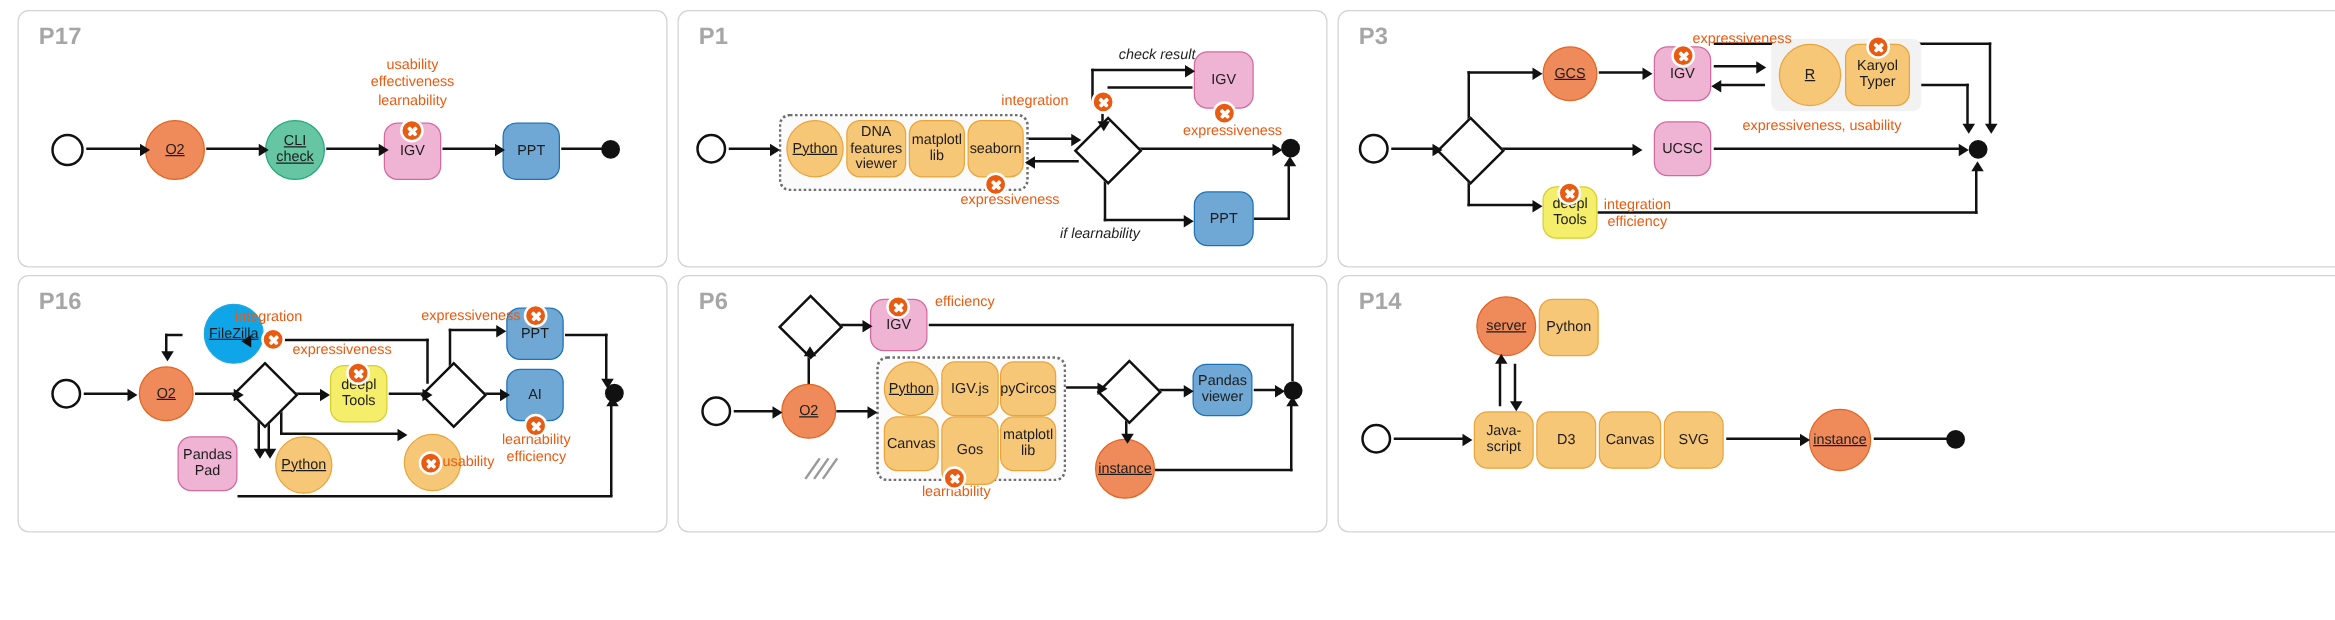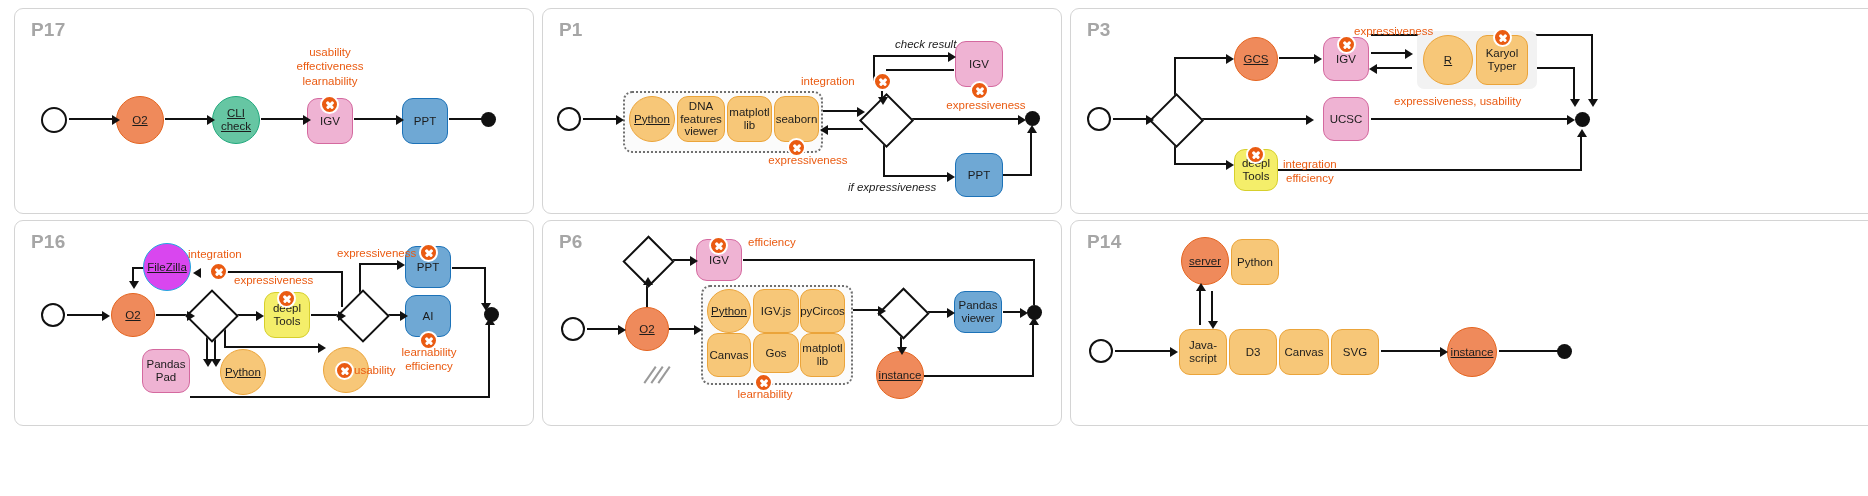--- a/index.html
+++ b/index.html
@@ -11,21 +11,21 @@
                letter-spacing:.2px;font-family:"Liberation Sans",sans-serif;}
   .stage{position:absolute;inset:0;}
   .node{position:absolute;display:flex;align-items:center;justify-content:center;text-align:center;
         font-size:11.5px;color:#1c1c1c;line-height:1.12;box-sizing:border-box;z-index:3;}
   .n-circle{border-radius:50%;text-decoration:underline;}
   .n-rr{border-radius:11px;}
   .orange{background:#ef8a5b;border:1.6px solid #e4641f;}
   .amber{background:#f7c778;border:1.6px solid #eba43a;}
   .pink{background:#efb3d3;border:1.6px solid #d4699f;}
   .blue{background:#6fa8d4;border:1.6px solid #1c72b8;}
-  .lblue{background:#d946ef;border:1.6px solid #23a6e0;}
+  .lblue{background:#0ea5e9;border:1.6px solid #23a6e0;margin-left:20px;}
   .green{background:#66c6a3;border:1.6px solid #21a87c;}
   .yellow{background:#f4ee6a;border:1.6px solid #d6cf2c;}
   .start{border:2.2px solid #111;background:#fff;border-radius:50%;}
   .end{background:#111;border-radius:50%;}
   .gw{position:absolute;background:#fff;border:2.2px solid #111;transform:rotate(45deg);z-index:3;}
   .grp{position:absolute;border:2px dotted #6f6f6f;border-radius:9px;background:#fbfbfb;z-index:2;}
   .grp-plain{position:absolute;background:#f2f2f2;border-radius:7px;z-index:2;}
   .ln{position:absolute;background:#111;z-index:1;}
   .h{height:2.2px;} .v{width:2.2px;}
   .ar{position:absolute;width:0;height:0;z-index:4;}
@@ -131,21 +131,21 @@
       <div class="badge" style="left:427px;top:72px;"></div>
       <div class="qlab" style="left:380px;top:89px;width:126px;">expressiveness</div>
 
       <div class="ln h" style="left:360px;top:109px;width:120px;"></div>
       <div class="ar ar-r" style="left:475px;top:106px;"></div>
       <div class="node end" style="left:482px;top:102px;width:15px;height:15px;"></div>
 
       <div class="ln v" style="left:340px;top:126px;height:42px;"></div>
       <div class="ln h" style="left:340px;top:166px;width:68px;"></div>
       <div class="ar ar-r" style="left:404px;top:163px;"></div>
-      <div class="flab" style="left:305px;top:172px;">if expressiveness</div>
+      <div class="flab" style="left:305px;top:172px;">if learnability</div>
 
       <div class="node n-rr blue" style="left:412px;top:144px;width:48px;height:44px;">PPT</div>
       <div class="ln h" style="left:460px;top:165px;width:29px;"></div>
       <div class="ln v" style="left:487px;top:122px;height:44px;"></div>
       <div class="ar ar-u" style="left:484px;top:116px;"></div>
     </div>
   </div>
 
   <div class="panel">
     <div class="panel-title">P3</div>
@@ -310,21 +310,21 @@
       <div class="qlab" style="left:205px;top:14px;">efficiency</div>
 
       <div class="ln h" style="left:126px;top:107px;width:28px;"></div>
       <div class="ar ar-r" style="left:151px;top:104px;"></div>
 
       <div class="grp" style="left:158px;top:64px;width:148px;height:96px;"></div>
       <div class="node n-circle amber" style="left:164px;top:68px;width:44px;height:44px;">Python</div>
       <div class="node n-rr amber" style="left:210px;top:68px;width:46px;height:44px;">IGV.js</div>
       <div class="node n-rr amber" style="left:257px;top:68px;width:45px;height:44px;">pyCircos</div>
       <div class="node n-rr amber" style="left:164px;top:112px;width:44px;height:44px;">Canvas</div>
-      <div class="node n-rr amber" style="left:210px;top:112px;width:46px;height:40px;">Gos</div>
+      <div class="node n-rr amber" style="left:210px;top:112px;width:46px;height:55px;">Gos</div>
       <div class="node n-rr amber" style="left:257px;top:112px;width:45px;height:44px;flex-direction:column;">
         <span>matplotl</span>
         <span>lib</span>
       </div>
       <div class="badge" style="left:211px;top:152px;"></div>
       <div class="qlab" style="left:182px;top:166px;width:80px;">learnability</div>
 
       <div class="slash" style="left:100px;top:140px;width:34px;height:34px;">
         <i style="left:6px;top:4px;"></i>
           <i style="left:13px;top:4px;"></i>

